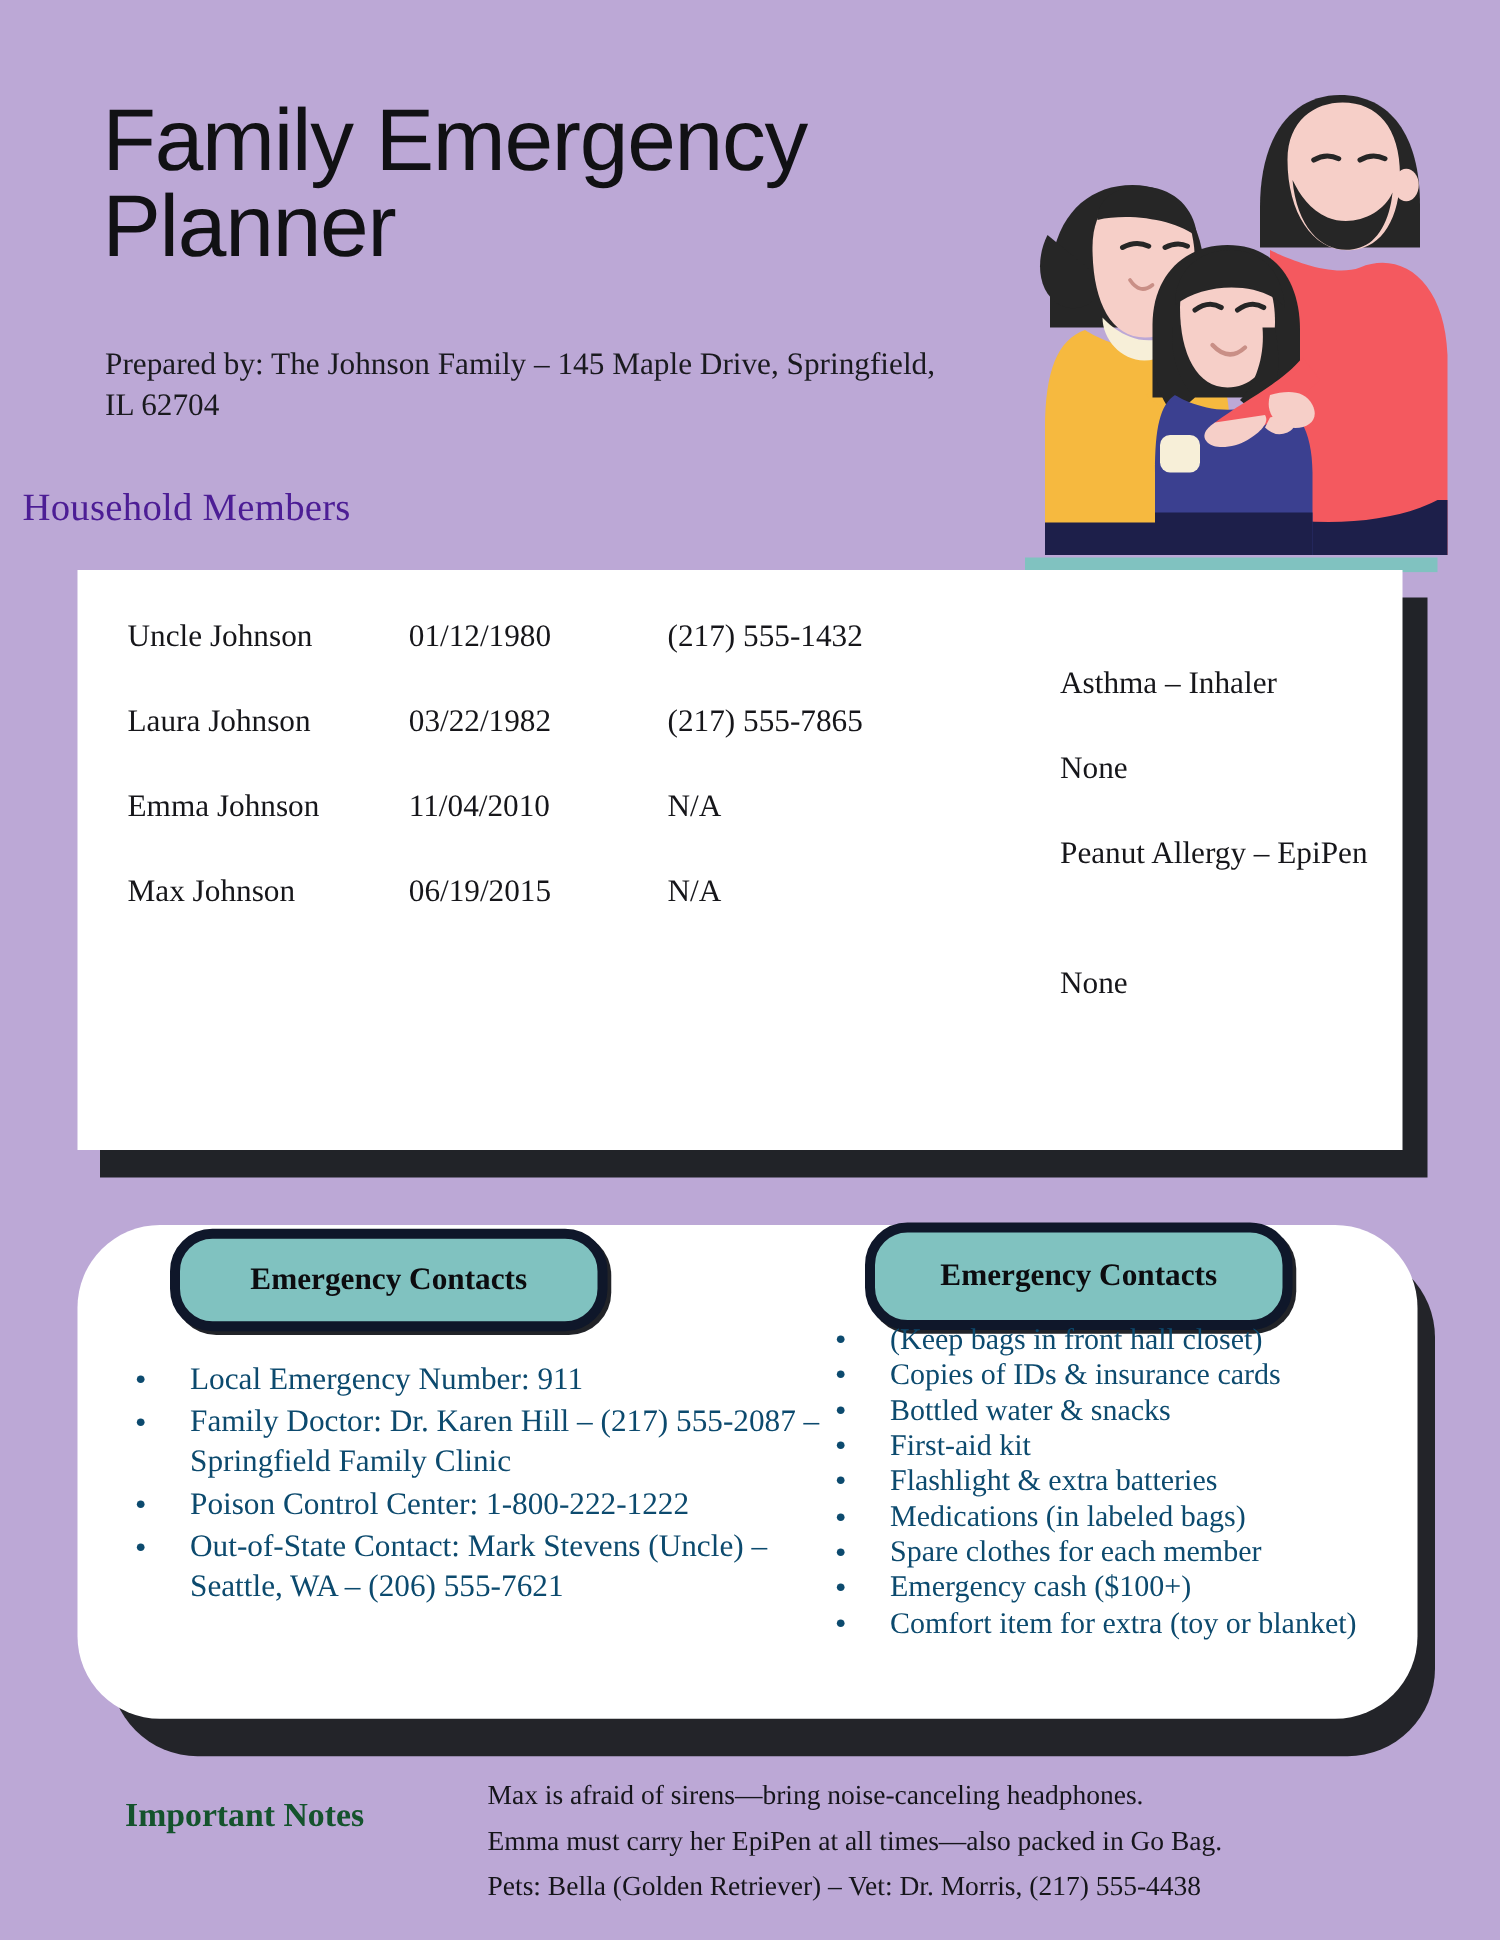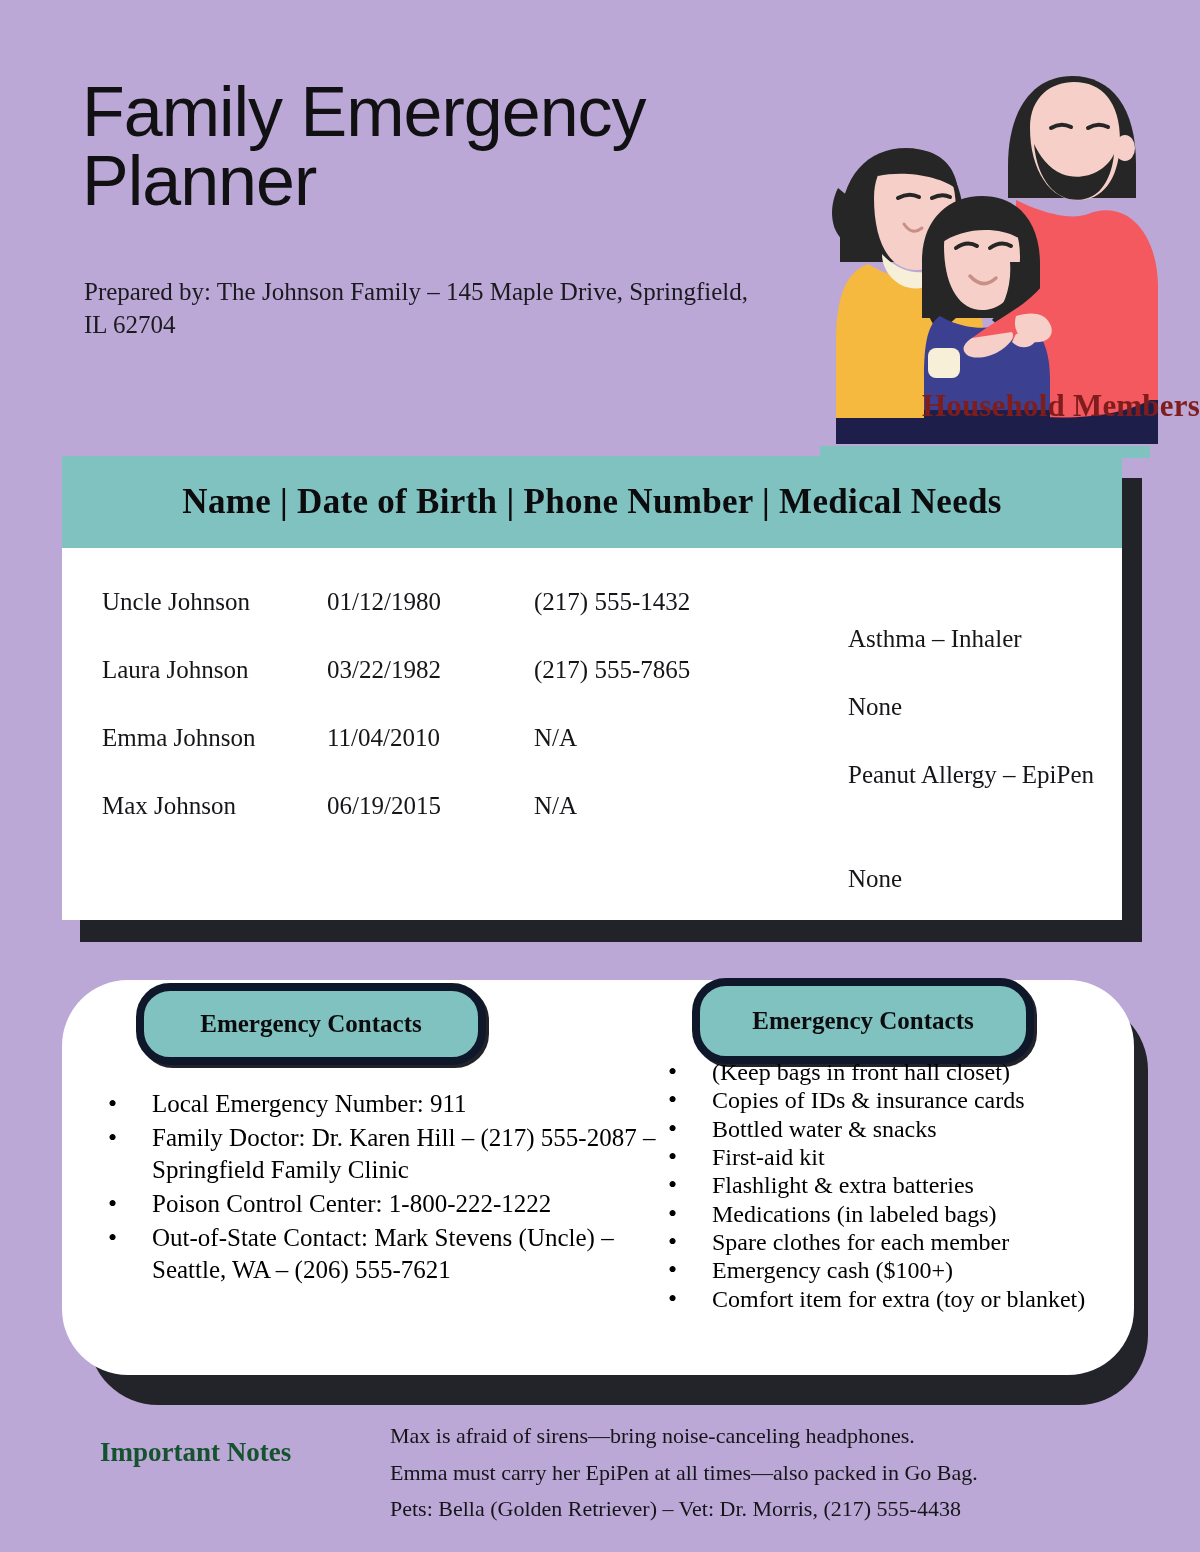--- a/index.html
+++ b/index.html
@@ -21,22 +21,22 @@
     letter-spacing:-1px;color:#111114;
     white-space:pre-line;
   }
   .subtitle{
     position:absolute;left:84px;top:275px;width:680px;
     font-size:25px;line-height:1.33;color:#1a1a1f;
     font-family:"Liberation Serif", serif;
   }
   .section-heading{
     position:absolute;left:0;top:388px;width:1200px;
-    text-align:right;
-    font-size:31px;font-weight:bold;color:#7f1d1d;
+    text-align:left;
+    font-size:31px;font-weight:normal;color:#4c1d95;
     letter-spacing:0.2px;
   }
   .section-heading.shift{ text-indent:18px; }
 
   
   .illustration{
     position:absolute;left:820px;top:48px;width:360px;height:410px;
     overflow:hidden;
   }
   .illustration svg{display:block;}
@@ -93,21 +93,21 @@
   .pill-left{left:136px;top:983px;width:334px;height:66px;}
   .pill-right{left:692px;top:978px;width:326px;height:70px;}
 
   .bullets{
     position:absolute;
     list-style:none;margin:0;padding:0;
   }
   .bullets li{
     position:relative;
     padding-left:52px;
-    font-size:24px;line-height:1.18;color:#000000;
+    font-size:24px;line-height:1.18;color:#0c4a6e;
     margin-bottom:2px;
   }
   .bullets li::before{
     content:"\2022";
     position:absolute;left:8px;top:-1px;font-size:26px;
   }
   .bullets-left{left:100px;top:1088px;width:560px;}
   .bullets-left li{font-size:25px;line-height:1.28;margin-bottom:2px;}
   .bullets-right{left:660px;top:1058px;width:470px;}
   .bullets-right li{font-size:24px;line-height:1.18;margin-bottom:0px;}
@@ -180,23 +180,20 @@
       <rect x="108" y="300" width="32" height="30" rx="8" fill="#f7efd8"></rect>
 
       <rect x="0" y="398" width="330" height="12" fill="#80c2c0"></rect>
     </svg>
   </div>
 
   <div class="section-heading shift">Household Members</div>
 
   <div class="card-shadow"></div>
   <div class="card">
-    <div class="card-head">
-      <span class="card-head-text">Name | Date of Birth | Phone Number | Medical Needs</span>
-    </div>
     <div class="card-body">
       <div class="col-names">
         <div class="cellrow">Uncle Johnson</div>
         <div class="cellrow">Laura Johnson</div>
         <div class="cellrow">Emma Johnson</div>
         <div class="cellrow">Max Johnson</div>
       </div>
       <div class="col-dob">
         <div class="cellrow">01/12/1980</div>
         <div class="cellrow">03/22/1982</div>

